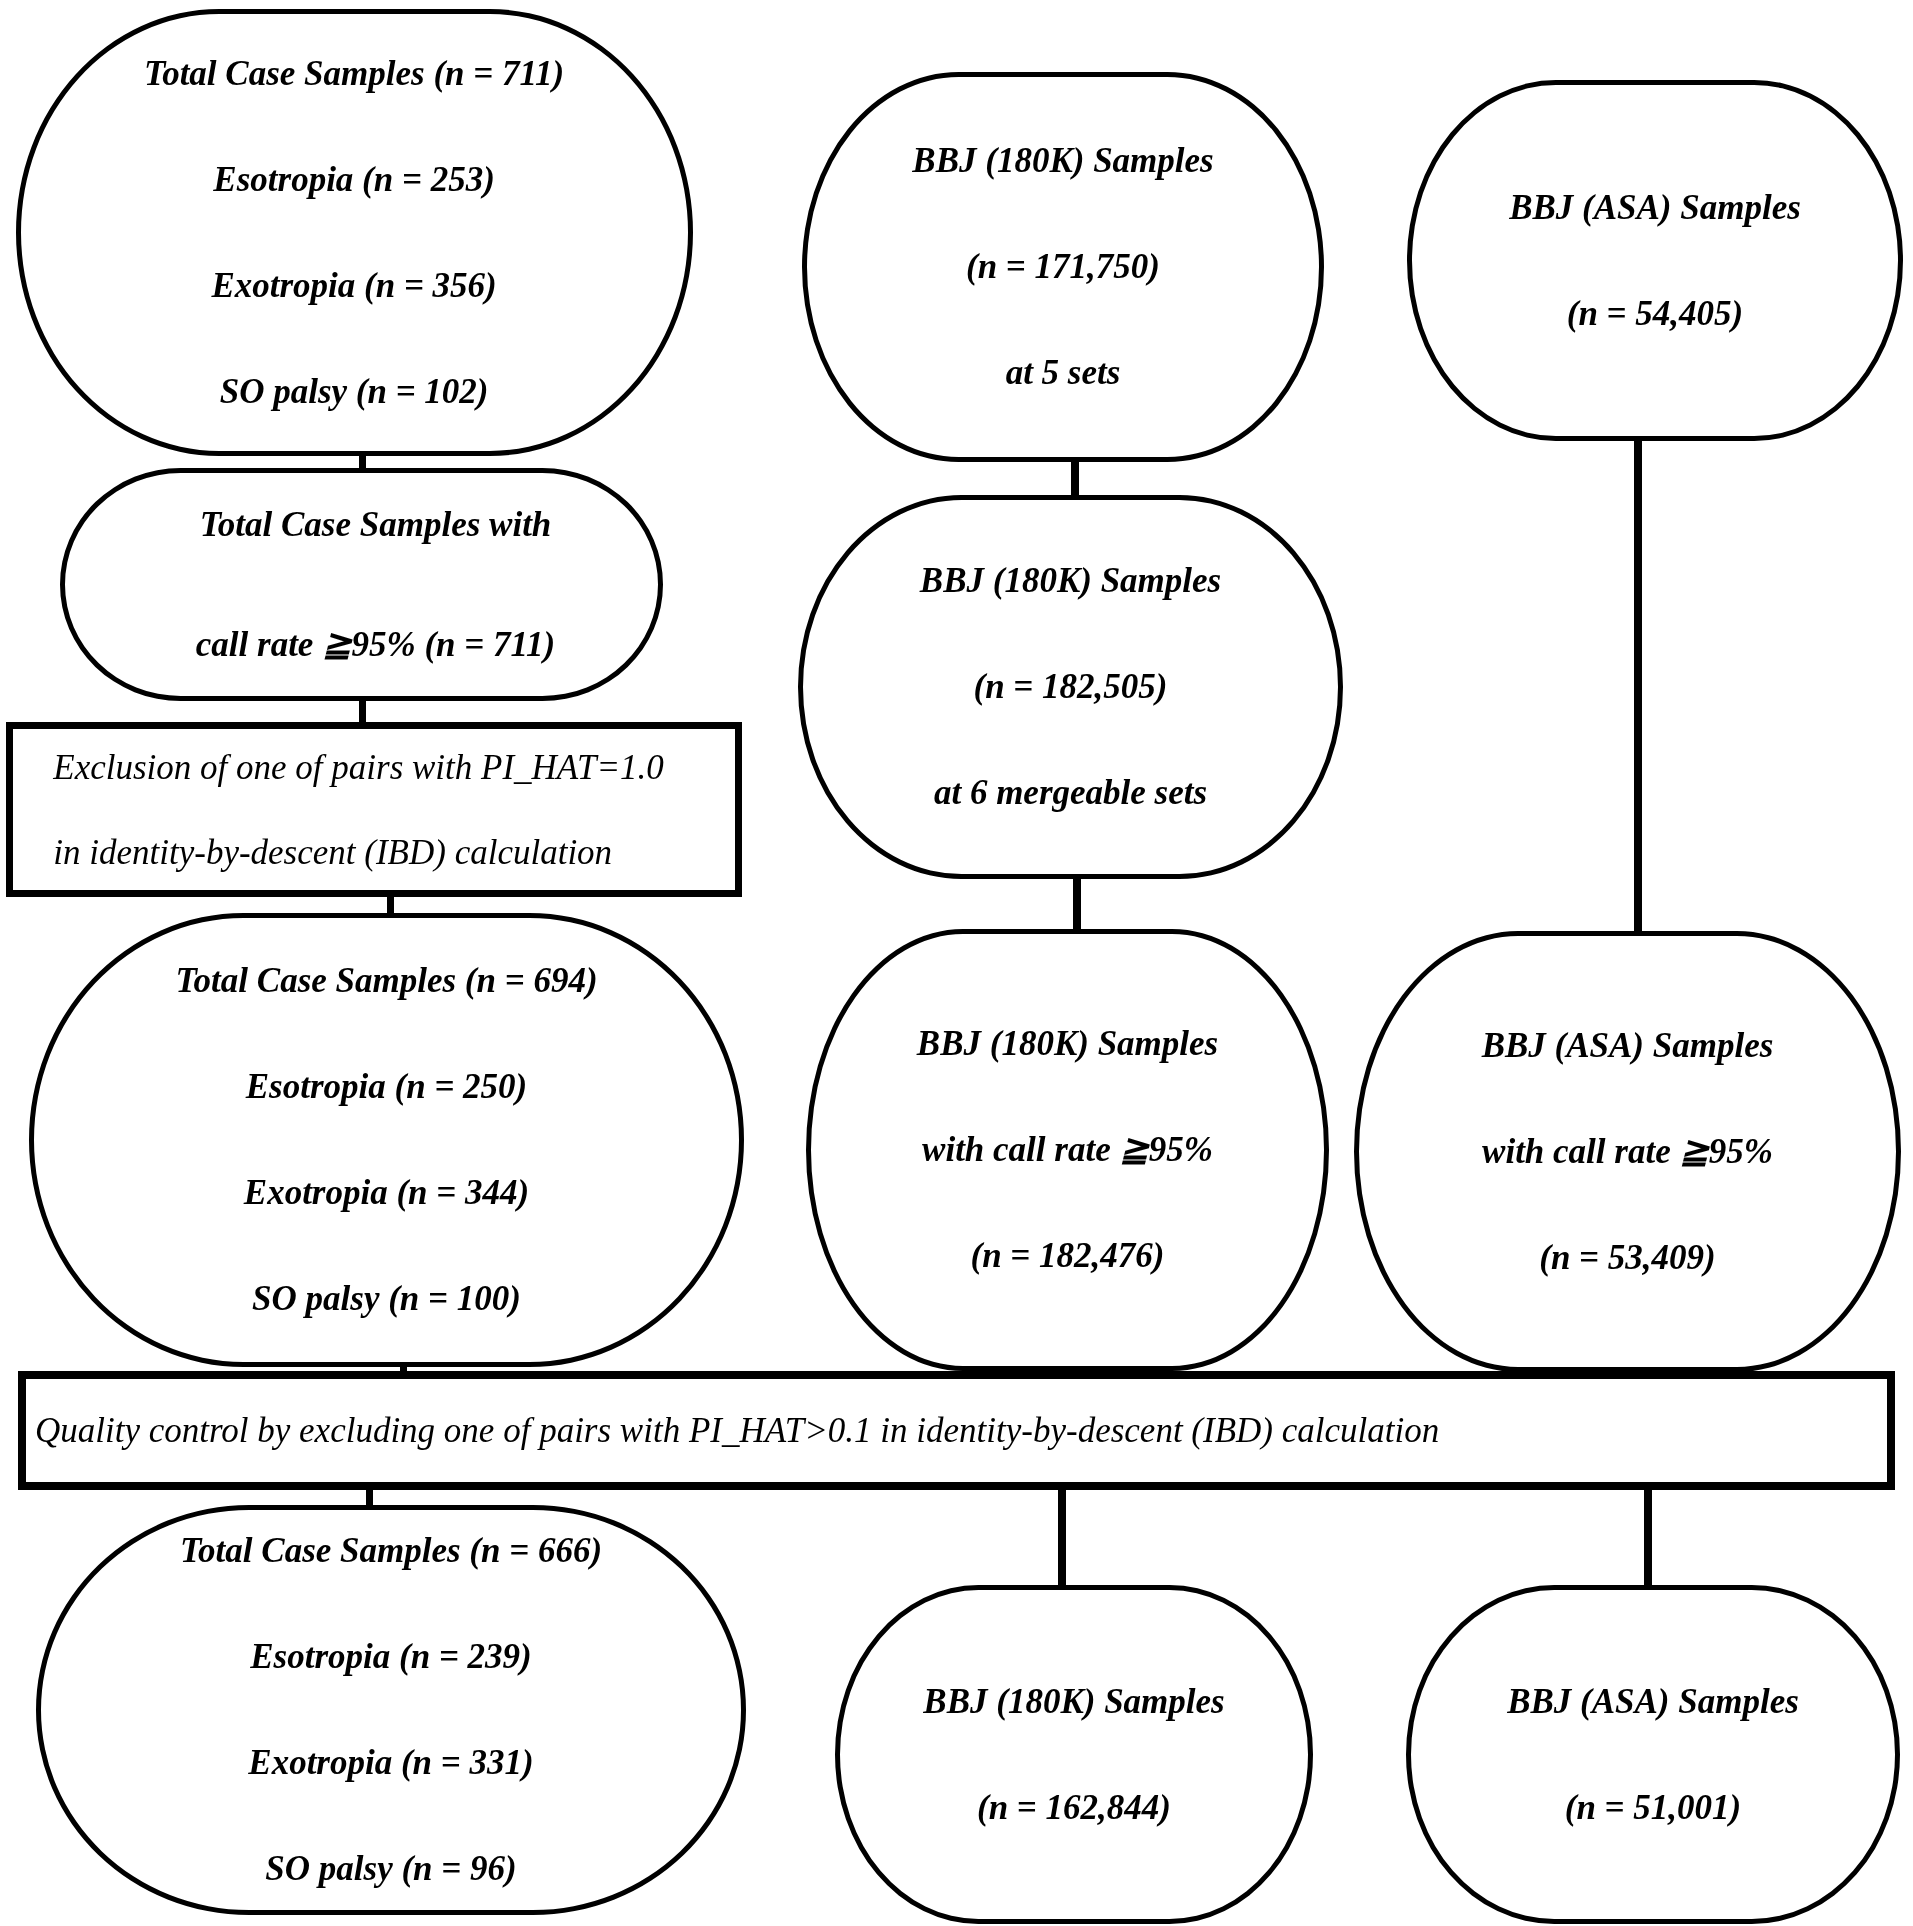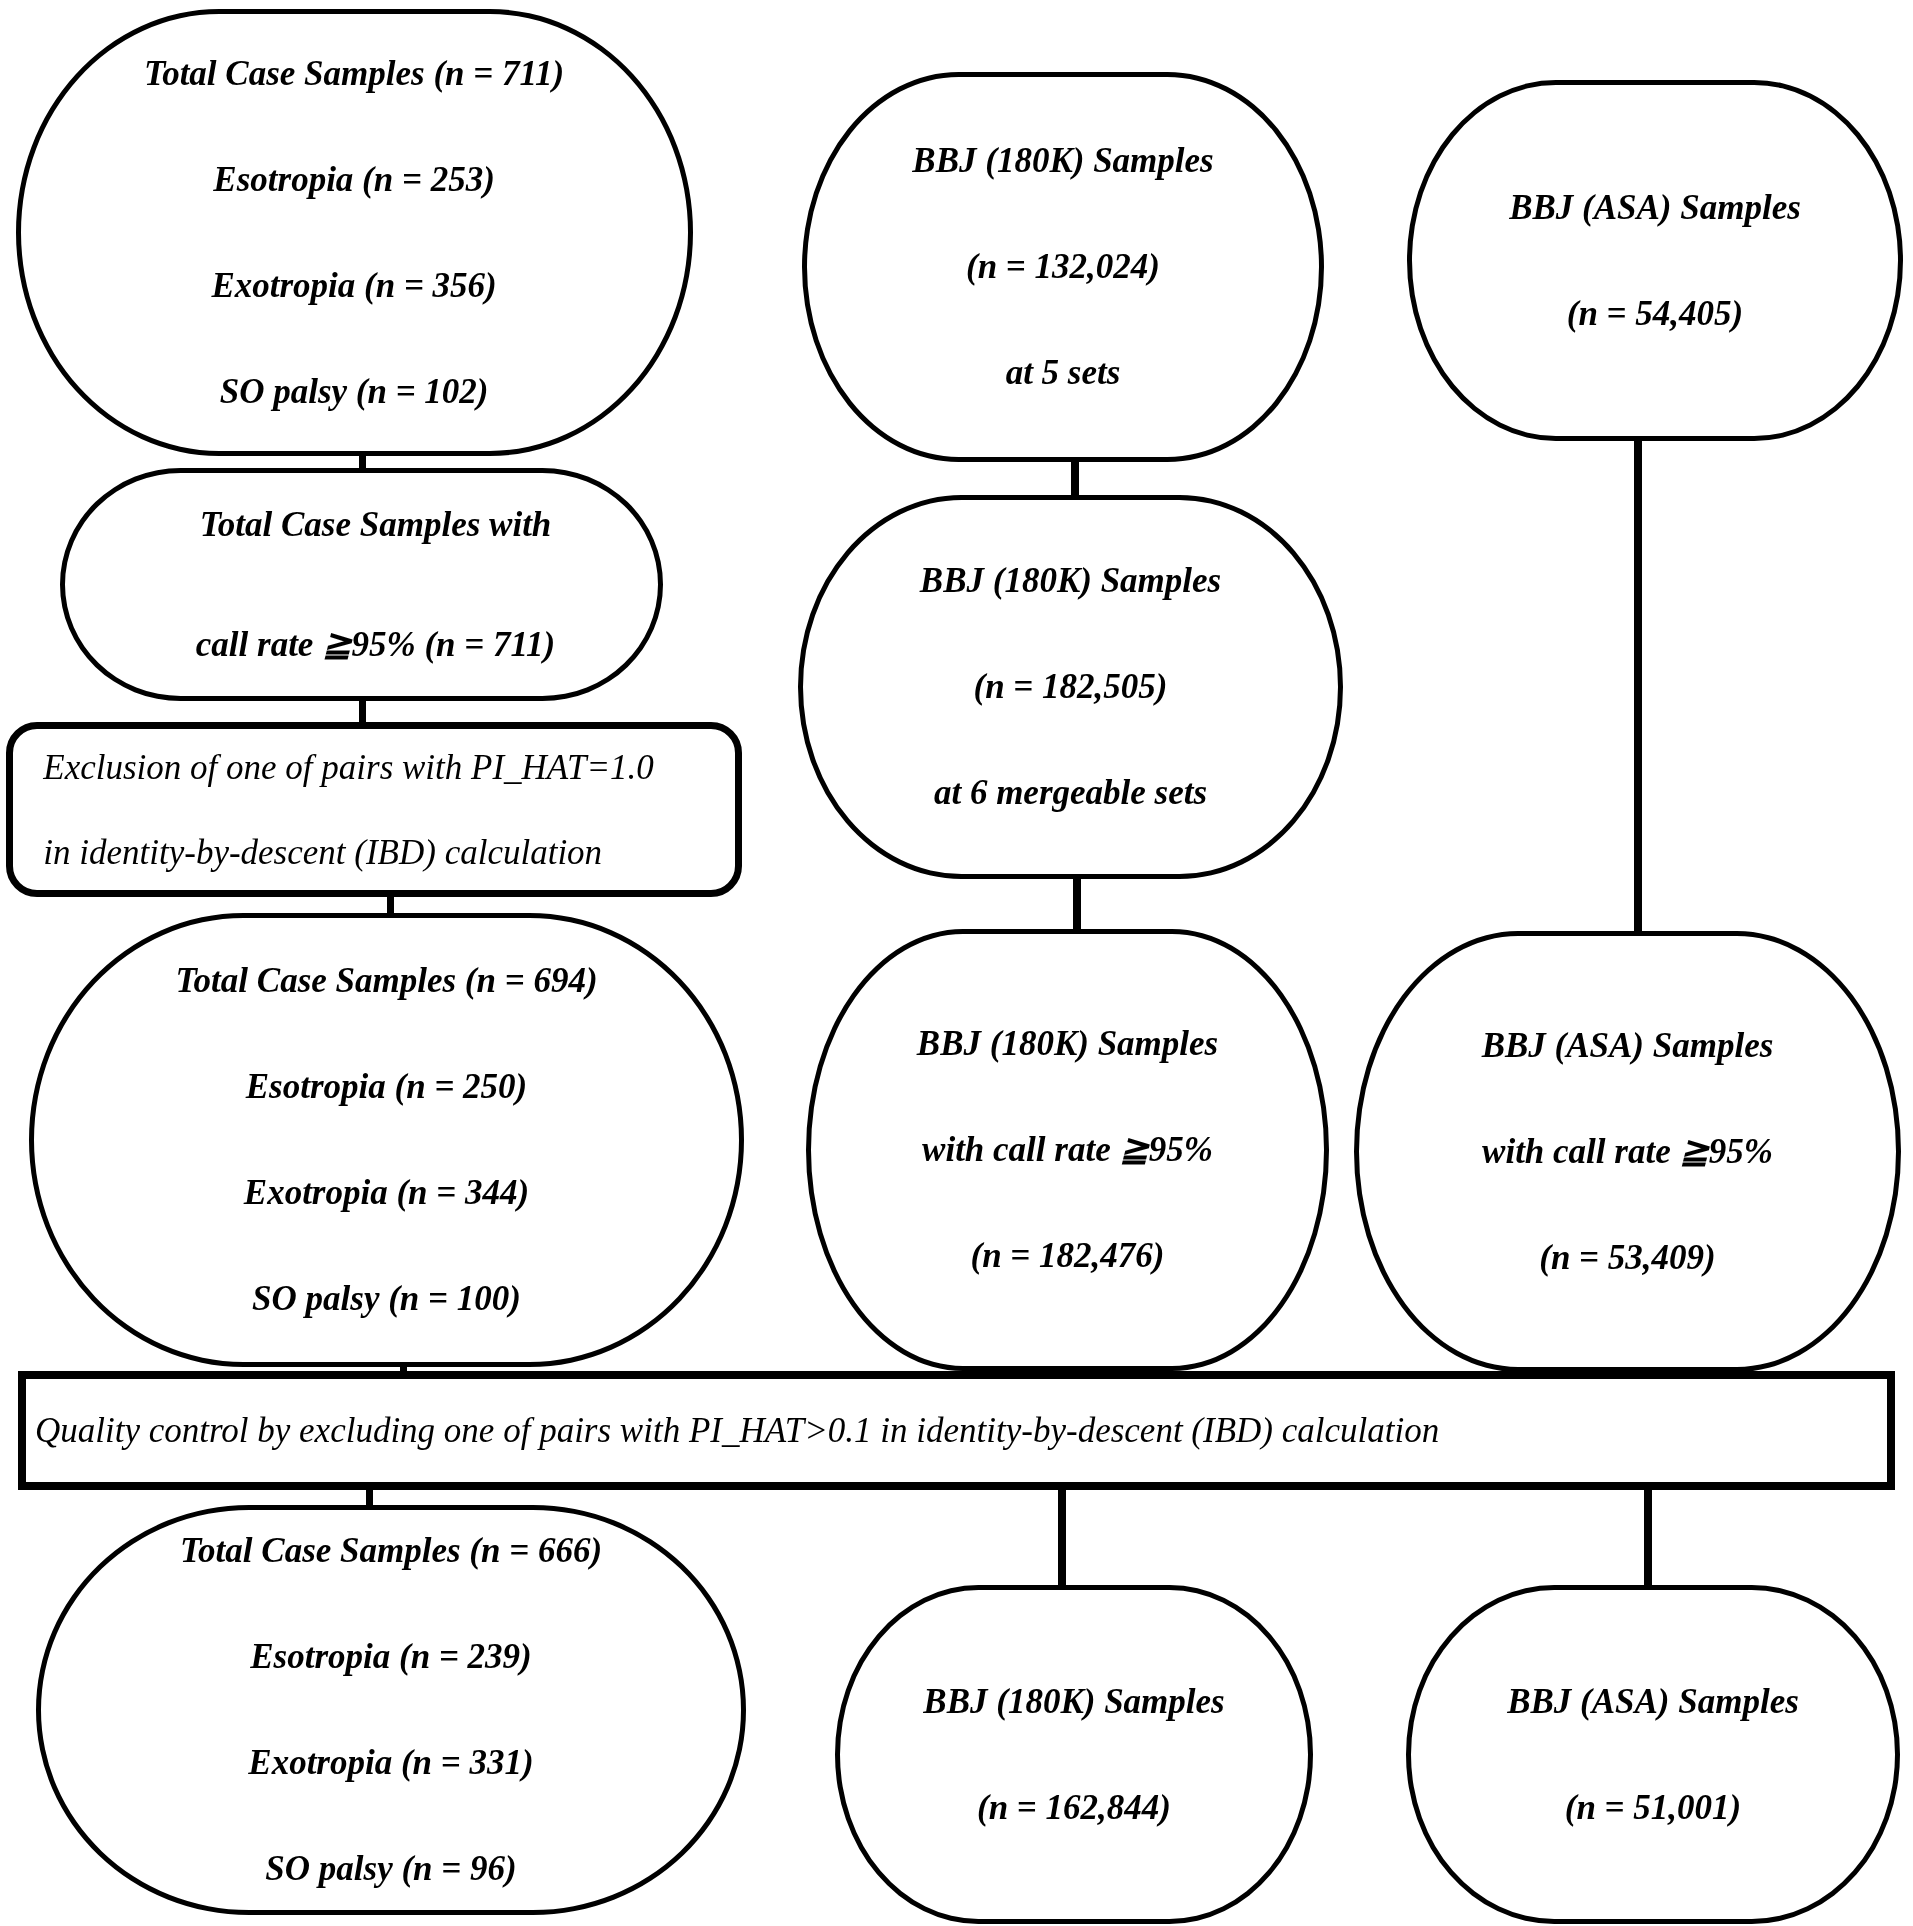--- a/index.html
+++ b/index.html
@@ -55,22 +55,21 @@
   .node--process .line {
     font-weight: normal;
     font-size: 35px;
     line-height: 85px;
   }
   #qc-bar {
     border-width: 8.3px;
     padding-left: 9px;
   }
   #exclusion-bar {
-    padding-left: 30px;
-    border-radius: 31px;
+    padding-left: 40px;
   }
   .connector {
     position: absolute;
     background: #000000;
     z-index: 1;
   }
 </style>
 </head>
 <body>
 
@@ -119,21 +118,21 @@
 
   <div class="node node--ellipse" style="left:36px; top:1505px; width:710px; height:410px;">
     <div class="line">Total Case Samples (n = 666)</div>
     <div class="line">Esotropia (n = 239)</div>
     <div class="line">Exotropia (n = 331)</div>
     <div class="line">SO palsy (n = 96)</div>
   </div>
 
   <div class="node node--ellipse" style="left:802px; top:72px; width:522px; height:390px;">
     <div class="line">BBJ (180K) Samples</div>
-    <div class="line">(n = 132,024)</div>
+    <div class="line">(n = 171,750)</div>
     <div class="line">at 5 sets</div>
   </div>
 
   <div class="node node--ellipse" style="left:798px; top:495px; width:545px; height:384px;">
     <div class="line">BBJ (180K) Samples</div>
     <div class="line">(n = 182,505)</div>
     <div class="line">at 6 mergeable sets</div>
   </div>
 
   <div class="node node--ellipse" style="left:806px; top:929px; width:523px; height:442px;">

